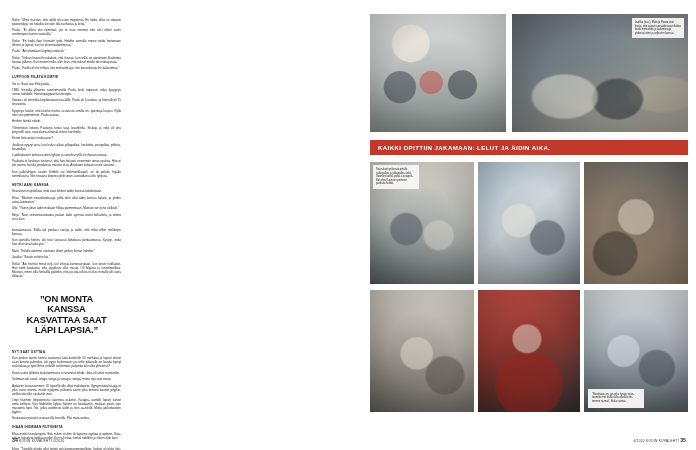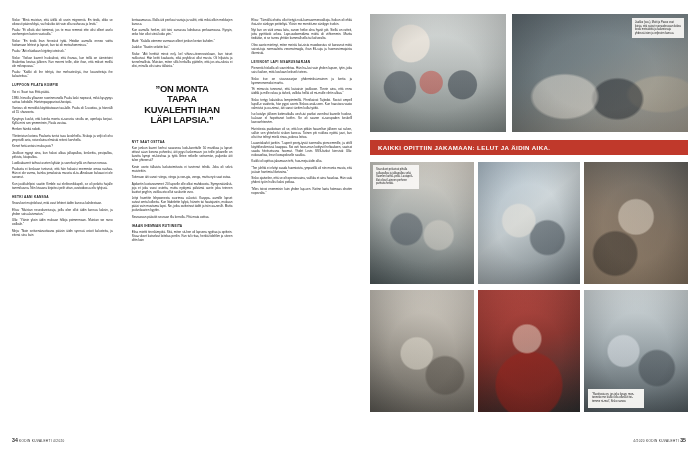--- a/index.html
+++ b/index.html
@@ -32,22 +32,23 @@
   }
   .page-right {
     width: 334px;
     padding: 0;
     background: #ffffff;
   }
 
   
   .cols {
     display: flex;
-    gap: 19px;
+    gap: 5px;
     height: 404px;
+    flex-direction: column;
   }
   .col {
     width: 109px;
     font-size: 3.05px;
     line-height: 1.32;
     text-align: justify;
     color: #1b1b1b;
     position: relative;
   }
   .col p {
@@ -201,22 +202,22 @@
 
       <div class="col">
         <p>kertaaamassa. Illalla äiti perikasi variuja ja valitti, että mikä olikin mekkojen kanssa.</p>
         <p>Kun aamulla herkm, äiti toisi sarsassa kohdassa perkaamassa. Kysyin, onko hän ollut siinä koko yön.”</p>
         <p>Matti: ”Kalalla otemme varmaan olleet jonkun kertan kahden.”</p>
         <p>Jaakko: ”Saatin selatiin kai.”</p>
         <p>Sisko: ”Äiti herittät minut nelj- kel vihivus-tiveneoviskaan, kun toiset nukkuivat. Hän keitti kaakaota, eikä peykkissi ollut musta. Oli hiljaista ja tunnelmallista. Muistan, miten sillä herkullla pjättelin, että jos ota-ruksia ei olisi, minulla olisi aina tällaista.”</p>
 
         <div class="pull">
           <span class="small">”ON MONTA</span>
-          <span class="small">TAPAA</span>
-          <span class="small">KUVALEHTI IHAN</span>
+          <span class="small">KANSSA</span>
+          <span class="small">KASVATTAA SAAT</span>
           <span class="small">LÄPI LAPSIA.”</span>
         </div>
 
         <div class="subhead">NYT SAAT OSTTAA</div>
         <p>Kun jonkun kaveri kerhui saavansa luok-karettulle 50 markkaa ja lapset ottivat ai-an korona puheeksi, äiti pyysi laskemaan: jos teille jokaeelle on lavatta kympi ret-kirahaa ja tyttä lihtee retkelle seitsemän, paljonko äiti tulee yhteensä?</p>
         <p>Kovin useto tällaista laskutoimitusta ei tarvinnut tehdä. Joka oli selvä muistettiin.</p>
         <p>Toitmaan äiti sanoi: viinga, viinga ja von-gia, vonga, mutta nyö saat ostaa.</p>
         <p>Ajokortin kustarvammet: 20 lapselle olle olkoi mahdoosta. Symynnäärälsit-joja et joka vuosi ostetta, mutta nytöymä pälvämä asete joka teineen kauttot peyjhin, vaikka oto ollut saskurite vuro.</p>
         <p>Lritpi haertitin lehpoonesta suurimsa oi-kotsii. Kasppa- aamille lapset satvat omta kolkeita. Kun ltädelettin kylpä, hänetn tai haatajaniin, mukaan pääsi vain muutama lapsi. Ne, jotka ouitteirvat äiditt ja tsiin aa-nesllt. Mutta joulunlaavien kyyttin.</p>
         <p>Seuraavan päästöt seuraan tlla kerrolla. Pitä mata oottua.</p>

